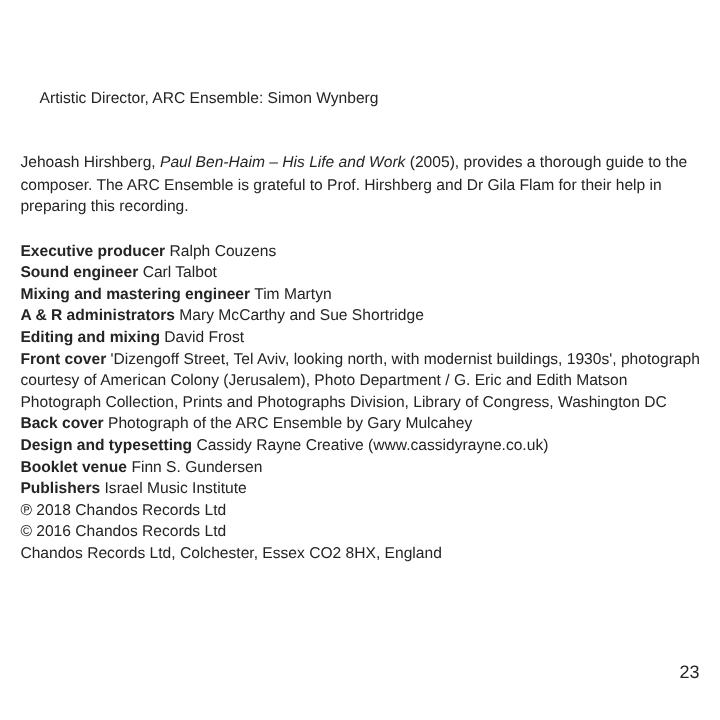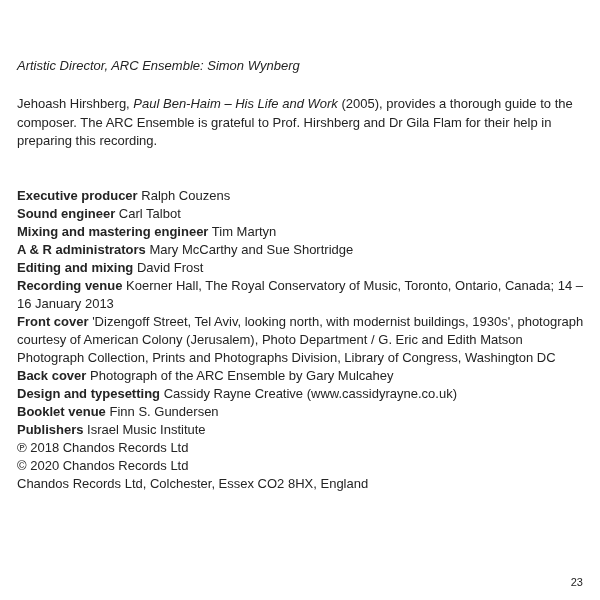--- a/index.html
+++ b/index.html
@@ -13,73 +13,71 @@
     position: relative;
     font-family: "Liberation Sans", "DejaVu Sans", sans-serif;
     color: #242424;
     font-size: 13px;
     overflow: hidden;
   }
   .content {
     padding: 57px 14px 0 17px;
   }
   .header-line {
-    margin: 0;
+    margin: 16px;
     line-height: 18px;
-    font-style: italic;
   }
   .ack {
-    margin: 20px 0 0 0;
+    margin: 35px 0 0 0;
     line-height: 18.5px;
   }
   .ack .book-title {
     font-style: italic;
   }
   .credits {
-    margin-top: 36px;
+    margin-top: 18px;
   }
   .credit-line, .legal-line {
     margin: 0;
     line-height: 18px;
   }
   .credit-line strong {
     font-weight: bold;
   }
   .page-number {
     position: absolute;
     right: 17px;
-    bottom: 12px;
-    font-size: 11px;
+    bottom: 33px;
+    font-size: 15px;
     line-height: 12px;
   }
 </style>
 </head>
 <body>
 
 <div class="content">
 
   <p class="header-line">Artistic Director, ARC Ensemble: Simon Wynberg</p>
 
   <p class="ack"><span>Jehoash Hirshberg, </span><span class="book-title">Paul Ben-Haim – His Life and Work</span><span> (2005), provides a thorough guide to the composer. The ARC Ensemble is grateful to Prof. Hirshberg and Dr Gila Flam for their help in preparing this recording.</span></p>
 
   <div class="credits">
       <p class="credit-line"><strong>Executive producer</strong> <span>Ralph Couzens</span></p>
       <p class="credit-line"><strong>Sound engineer</strong> <span>Carl Talbot</span></p>
       <p class="credit-line"><strong>Mixing and mastering engineer</strong> <span>Tim Martyn</span></p>
       <p class="credit-line"><strong>A &amp; R administrators</strong> <span>Mary McCarthy and Sue Shortridge</span></p>
       <p class="credit-line"><strong>Editing and mixing</strong> <span>David Frost</span></p>
-      <p class="credit-line"><strong>Recording venue</strong> <span>Koerner Hall, The Royal Conservatory of Music, Toronto, Ontario, Canada; 14 – 16 January 2013</span></p>
       <p class="credit-line"><strong>Front cover</strong> <span>'Dizengoff Street, Tel Aviv, looking north, with modernist buildings, 1930s', photograph courtesy of American Colony (Jerusalem), Photo Department / G. Eric and Edith Matson Photograph Collection, Prints and Photographs Division, Library of Congress, Washington DC</span></p>
       <p class="credit-line"><strong>Back cover</strong> <span>Photograph of the ARC Ensemble by Gary Mulcahey</span></p>
       <p class="credit-line"><strong>Design and typesetting</strong> <span>Cassidy Rayne Creative (www.cassidyrayne.co.uk)</span></p>
       <p class="credit-line"><strong>Booklet venue</strong> <span>Finn S. Gundersen</span></p>
       <p class="credit-line"><strong>Publishers</strong> <span>Israel Music Institute</span></p>
     </div>
 
   <div class="legal">
       <p class="legal-line">℗ 2018 Chandos Records Ltd</p>
-      <p class="legal-line">© 2020 Chandos Records Ltd</p>
+      <p class="legal-line">© 2016 Chandos Records Ltd</p>
       <p class="legal-line">Chandos Records Ltd, Colchester, Essex CO2 8HX, England</p>
     </div>
 
 </div>
 
 <div class="page-number">23</div>
 
 </body></html>

